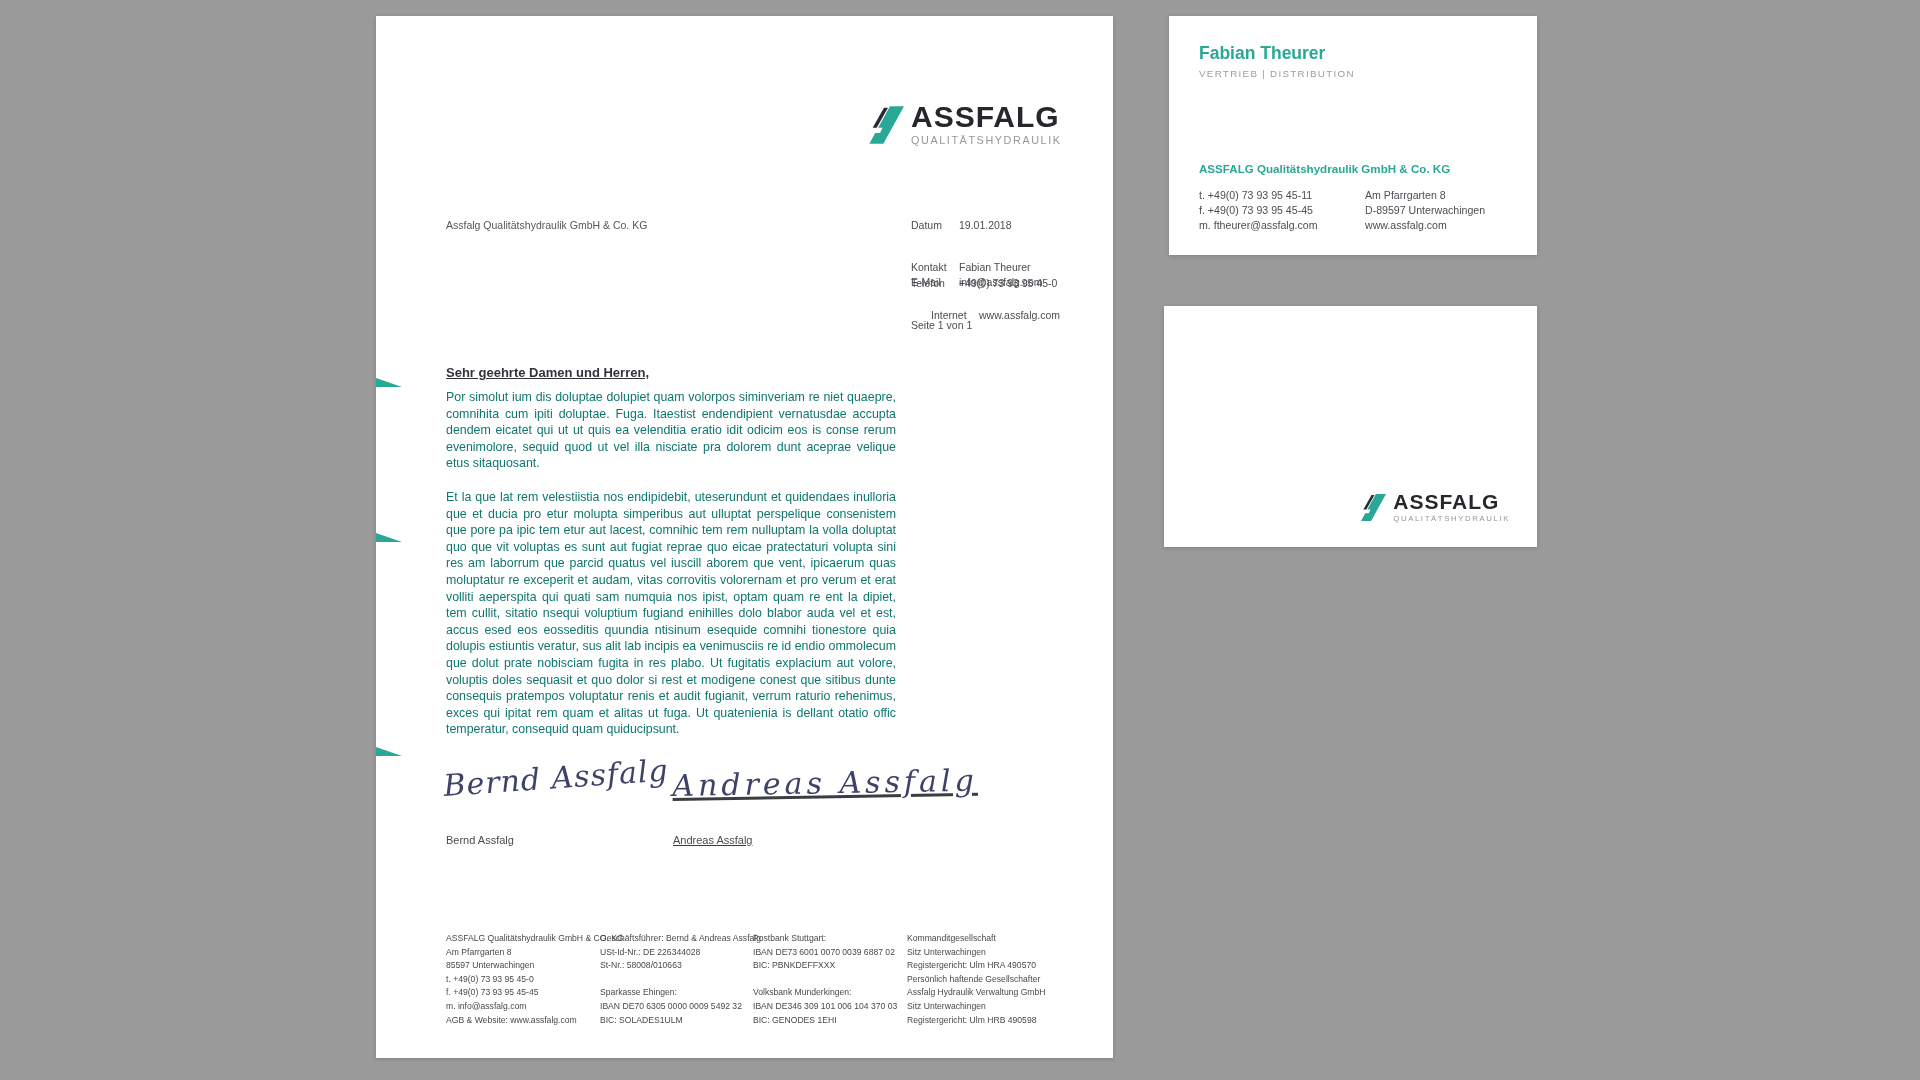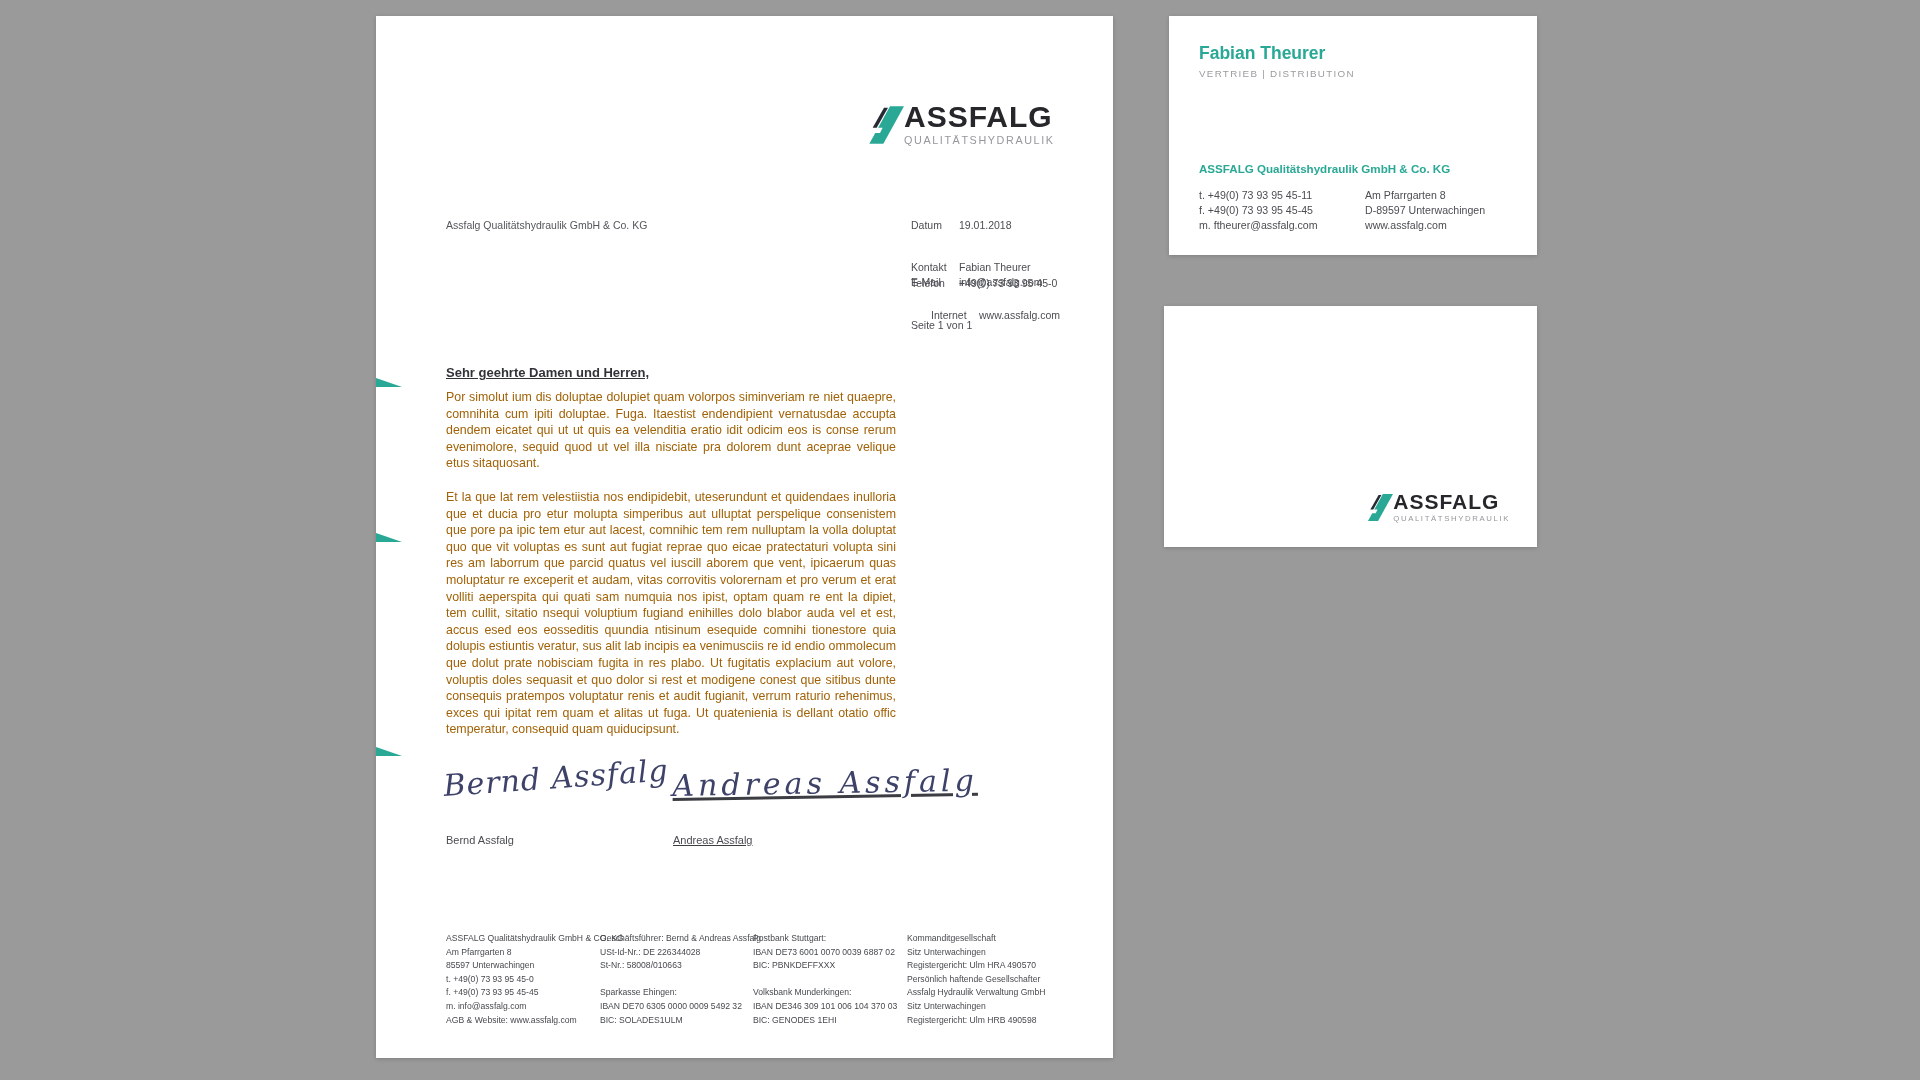--- a/index.html
+++ b/index.html
@@ -18,41 +18,41 @@
 
   .fold-mark {
     position:absolute; left:0; width:0; height:0;
     border-bottom:9px solid #29a895; border-right:26px solid transparent;
   }
   .fold-top { top:362px; } .fold-mid { top:517px; } .fold-bot { top:731px; }
 
   
   .logo { display:flex; align-items:flex-start; }
   .logo-icon { flex:0 0 auto; }
-  .logo-text { line-height:1; }
+  .logo-text { margin-left:7px; line-height:1; }
   .logo-name { font-weight:bold; color:#26262b; letter-spacing:1px; }
   .logo-tagline { color:#96979b; letter-spacing:1.6px; margin-top:3px; }
 
   .letter-logo { position:absolute; top:86px; left:492px; }
   .letter-logo .logo-name { font-size:30px; }
   .letter-logo .logo-tagline { font-size:10.8px; }
 
   .sender-line { position:absolute; top:203px; left:70px; font-size:10.5px; color:#55575b; }
   .recipient { position:absolute; top:231px; left:70px; font-size:13.3px; line-height:17px; color:#3f4146; }
 
   .meta { position:absolute; left:535px; top:0; font-size:10.5px; color:#4b4d52; }
   .meta-row { position:absolute; white-space:nowrap; }
   .meta-label { display:inline-block; width:48px; }
   .m-datum { top:203px; }
   .m-kontakt { top:245px; } .m-telefon { top:261px; } .m-email { top:260px; } .m-internet { top:293px;margin-left:20px; }
   .m-seite { top:303px; }
 
   .salutation { position:absolute; top:349px; left:70px; font-size:13px; font-weight:bold; color:#313338;text-decoration:underline; }
   .body-par { position:absolute; left:70px; width:450px; font-size:12.4px; line-height:16.6px;
-              text-align:justify; color:#a16207; }
+              text-align:justify; color:#0f766e; }
   .par1 { top:373px; } .par2 { top:473px; }
 
   .sig-block { position:absolute; top:752px; }
   .sig1 { left:70px; } .sig2 { left:297px;text-decoration:underline; }
   .sig-script {
     font-family:"DejaVu Serif", serif; font-style:italic; color:#3e4269;
     font-size:30px; white-space:nowrap; transform:rotate(-4deg); transform-origin:left bottom;
     letter-spacing:1px; height:52px;
   }
   .sig2 .sig-script { transform:rotate(-1deg); letter-spacing:4px; }

